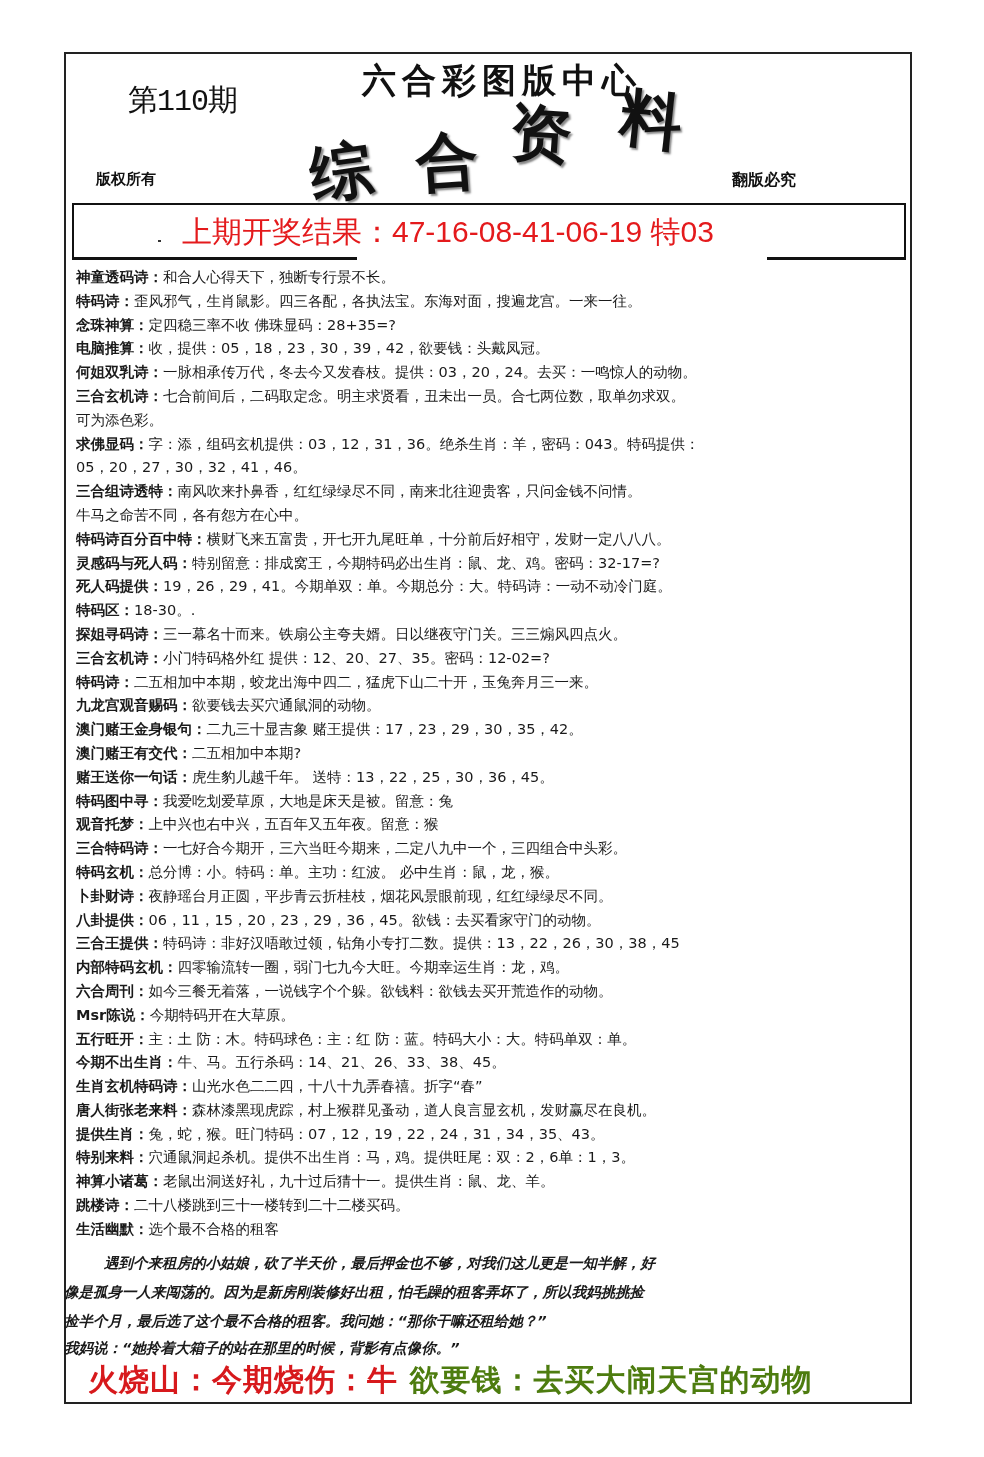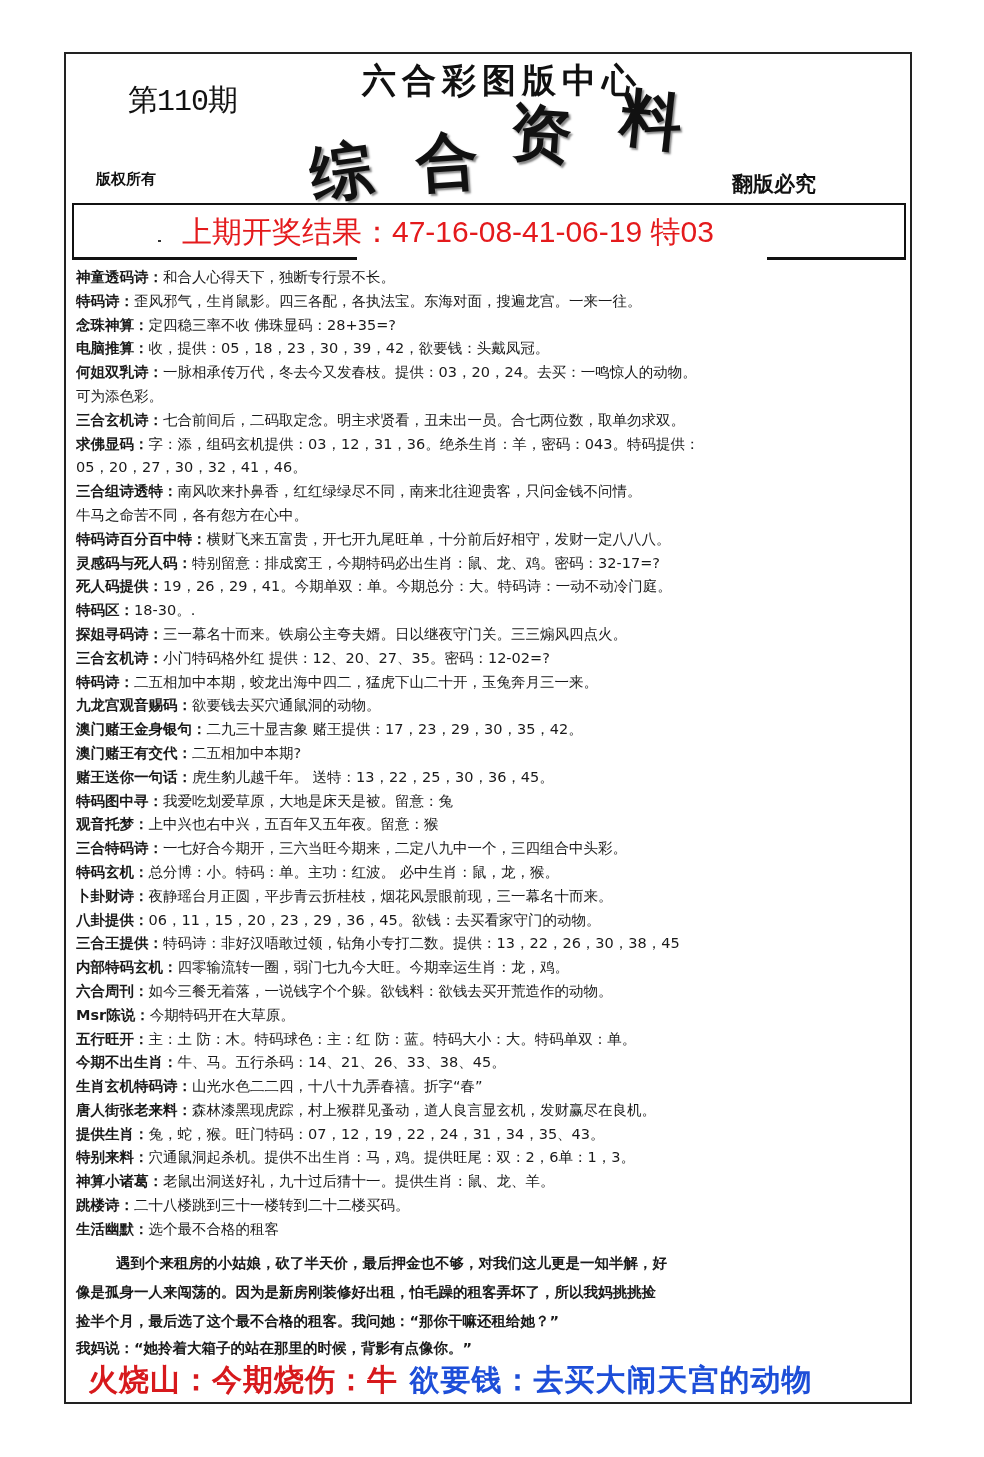--- a/index.html
+++ b/index.html
@@ -12,41 +12,41 @@
   .center-title { position: absolute; left: 362px; top: 58px; font-size: 34px; font-weight: bold;
            letter-spacing: 6px; color: #111; font-family: "DejaVu Serif", serif; }
   .big { position: absolute; font-size: 62px; font-weight: bold; color: #111;
          font-family: "DejaVu Serif", serif; text-shadow: 2px 2px 2px #888; }
   .big-1 { left: 310px; top: 130px; transform: rotate(-8deg); }
   .big-2 { left: 416px; top: 120px; transform: rotate(-4deg); }
   .big-3 { left: 510px; top: 92px; transform: rotate(4deg); }
   .big-4 { left: 620px; top: 78px; transform: rotate(6deg); }
   .copyright-left { position: absolute; left: 96px; top: 170px; font-size: 15px; font-weight: bold;
            font-family: "DejaVu Serif", serif; color: #111; }
-  .copyright-right { position: absolute; left: 732px; top: 170px; font-size: 21px; font-weight: bold;
+  .copyright-right { position: absolute; left: 732px; top: 170px; font-size: 16px; font-weight: bold;
            font-family: "DejaVu Serif", serif; color: #111; }
   .result-box { position: absolute; left: 72px; top: 203px; width: 834px; height: 56px;
            border: 2.5px solid #111; border-bottom: none; box-sizing: border-box; }
   .result-bottom-l { position: absolute; left: 72px; top: 257px; width: 285px; height: 2.5px; background: #111; }
   .result-bottom-r { position: absolute; left: 767px; top: 257px; width: 139px; height: 2.5px; background: #111; }
   .result-dot { position: absolute; left: 158px; top: 240px; width: 3px; height: 2px; background: #333; }
   .result-text { position: absolute; left: 182px; top: 212px; font-size: 30px; color: #e41a1c;
            font-family: "Liberation Sans", sans-serif; white-space: nowrap; }
   .body-lines { position: absolute; left: 76px; top: 266px; width: 830px; }
   .line { height: 23.8px; line-height: 23.8px; font-size: 14.5px; white-space: nowrap;
           overflow: hidden; color: #1a1a1a; font-family: "DejaVu Sans", sans-serif; }
   .line .lbl { font-weight: bold; }
-  .story { position: absolute; left: 76px; top: 1249px; width: 830px; }
+  .story { position: absolute; left: 64px; top: 1249px; width: 830px; font-style: italic; }
   .story .p { font-size: 14.5px; line-height: 29px; white-space: nowrap; color: #1a1a1a; font-weight: bold; }
   .story .p.indent { padding-left: 40px; }
   .story .p.mom { line-height: 24px; }
   .footer { position: absolute; left: 88px; top: 1360px; font-size: 30px; font-weight: bold;
             white-space: nowrap; font-family: "DejaVu Serif", serif; letter-spacing: 1px; }
   .footer .red { color: #d7191c; }
-  .footer .green { color: #1d4ed8; }
+  .footer .green { color: #4d7c0f; }
 </style>
 </head>
 <body>
 
 <div class="frame"></div>
 
 <div class="issue">第110期</div>
 <div class="center-title">六合彩图版中心</div>
 
 <div class="big big-1">综</div>
@@ -62,42 +62,42 @@
 <div class="result-bottom-r"></div>
 <div class="result-dot"></div>
 <div class="result-text">上期开奖结果：47-16-08-41-06-19 特03</div>
 
 <div class="body-lines" id="lines">
     <div class="line"><span class="lbl">神童透码诗：</span><span>和合人心得天下，独断专行景不长。</span></div>
     <div class="line"><span class="lbl">特码诗：</span><span>歪风邪气，生肖鼠影。四三各配，各执法宝。东海对面，搜遍龙宫。一来一往。</span></div>
     <div class="line"><span class="lbl">念珠神算：</span><span>定四稳三率不收 佛珠显码：28+35=?</span></div>
     <div class="line"><span class="lbl">电脑推算：</span><span>收，提供：05，18，23，30，39，42，欲要钱：头戴凤冠。</span></div>
     <div class="line"><span class="lbl">何姐双乳诗：</span><span>一脉相承传万代，冬去今又发春枝。提供：03，20，24。去买：一鸣惊人的动物。</span></div>
+    <div class="line"><span class="lbl">三合玄机诗：</span><span>七合前间后，二码取定念。明主求贤看，丑未出一员。合七两位数，取单勿求双。</span></div>
     <div class="line"><span class="lbl"></span><span>可为添色彩。</span></div>
-    <div class="line"><span class="lbl">三合玄机诗：</span><span>七合前间后，二码取定念。明主求贤看，丑未出一员。合七两位数，取单勿求双。</span></div>
     <div class="line"><span class="lbl">求佛显码：</span><span>字：添，组码玄机提供：03，12，31，36。绝杀生肖：羊，密码：043。特码提供：</span></div>
     <div class="line"><span class="lbl"></span><span>05，20，27，30，32，41，46。</span></div>
     <div class="line"><span class="lbl">三合组诗透特：</span><span>南风吹来扑鼻香，红红绿绿尽不同，南来北往迎贵客，只问金钱不问情。</span></div>
     <div class="line"><span class="lbl"></span><span>牛马之命苦不同，各有怨方在心中。</span></div>
     <div class="line"><span class="lbl">特码诗百分百中特：</span><span>横财飞来五富贵，开七开九尾旺单，十分前后好相守，发财一定八八八。</span></div>
     <div class="line"><span class="lbl">灵感码与死人码：</span><span>特别留意：排成窝王，今期特码必出生肖：鼠、龙、鸡。密码：32-17=?</span></div>
     <div class="line"><span class="lbl">死人码提供：</span><span>19，26，29，41。今期单双：单。今期总分：大。特码诗：一动不动冷门庭。</span></div>
     <div class="line"><span class="lbl">特码区：</span><span>18-30。.</span></div>
     <div class="line"><span class="lbl">探姐寻码诗：</span><span>三一幕名十而来。铁扇公主夸夫婿。日以继夜守门关。三三煽风四点火。</span></div>
     <div class="line"><span class="lbl">三合玄机诗：</span><span>小门特码格外红 提供：12、20、27、35。密码：12-02=?</span></div>
     <div class="line"><span class="lbl">特码诗：</span><span>二五相加中本期，蛟龙出海中四二，猛虎下山二十开，玉兔奔月三一来。</span></div>
     <div class="line"><span class="lbl">九龙宫观音赐码：</span><span>欲要钱去买穴通鼠洞的动物。</span></div>
     <div class="line"><span class="lbl">澳门赌王金身银句：</span><span>二九三十显吉象 赌王提供：17，23，29，30，35，42。</span></div>
     <div class="line"><span class="lbl">澳门赌王有交代：</span><span>二五相加中本期?</span></div>
     <div class="line"><span class="lbl">赌王送你一句话：</span><span>虎生豹儿越千年。 送特：13，22，25，30，36，45。</span></div>
     <div class="line"><span class="lbl">特码图中寻：</span><span>我爱吃划爱草原，大地是床天是被。留意：兔</span></div>
     <div class="line"><span class="lbl">观音托梦：</span><span>上中兴也右中兴，五百年又五年夜。留意：猴</span></div>
     <div class="line"><span class="lbl">三合特码诗：</span><span>一七好合今期开，三六当旺今期来，二定八九中一个，三四组合中头彩。</span></div>
     <div class="line"><span class="lbl">特码玄机：</span><span>总分博：小。特码：单。主功：红波。 必中生肖：鼠，龙，猴。</span></div>
-    <div class="line"><span class="lbl">卜卦财诗：</span><span>夜静瑶台月正圆，平步青云折桂枝，烟花风景眼前现，三一幕名十而来。</span></div>
+    <div class="line"><span class="lbl">卜卦财诗：</span><span>夜静瑶台月正圆，平步青云折桂枝，烟花风景眼前现，红红绿绿尽不同。</span></div>
     <div class="line"><span class="lbl">八卦提供：</span><span>06，11，15，20，23，29，36，45。欲钱：去买看家守门的动物。</span></div>
     <div class="line"><span class="lbl">三合王提供：</span><span>特码诗：非好汉唔敢过领，钻角小专打二数。提供：13，22，26，30，38，45</span></div>
     <div class="line"><span class="lbl">内部特码玄机：</span><span>四零输流转一圈，弱门七九今大旺。今期幸运生肖：龙，鸡。</span></div>
     <div class="line"><span class="lbl">六合周刊：</span><span>如今三餐无着落，一说钱字个个躲。欲钱料：欲钱去买开荒造作的动物。</span></div>
     <div class="line"><span class="lbl">Msr陈说：</span><span>今期特码开在大草原。</span></div>
     <div class="line"><span class="lbl">五行旺开：</span><span>主：土 防：木。特码球色：主：红 防：蓝。特码大小：大。特码单双：单。</span></div>
     <div class="line"><span class="lbl">今期不出生肖：</span><span>牛、马。五行杀码：14、21、26、33、38、45。</span></div>
     <div class="line"><span class="lbl">生肖玄机特码诗：</span><span>山光水色二二四，十八十九弄春禧。折字“春”</span></div>
     <div class="line"><span class="lbl">唐人街张老来料：</span><span>森林漆黑现虎踪，村上猴群见蚤动，道人良言显玄机，发财赢尽在良机。</span></div>
     <div class="line"><span class="lbl">提供生肖：</span><span>兔，蛇，猴。旺门特码：07，12，19，22，24，31，34，35、43。</span></div>

